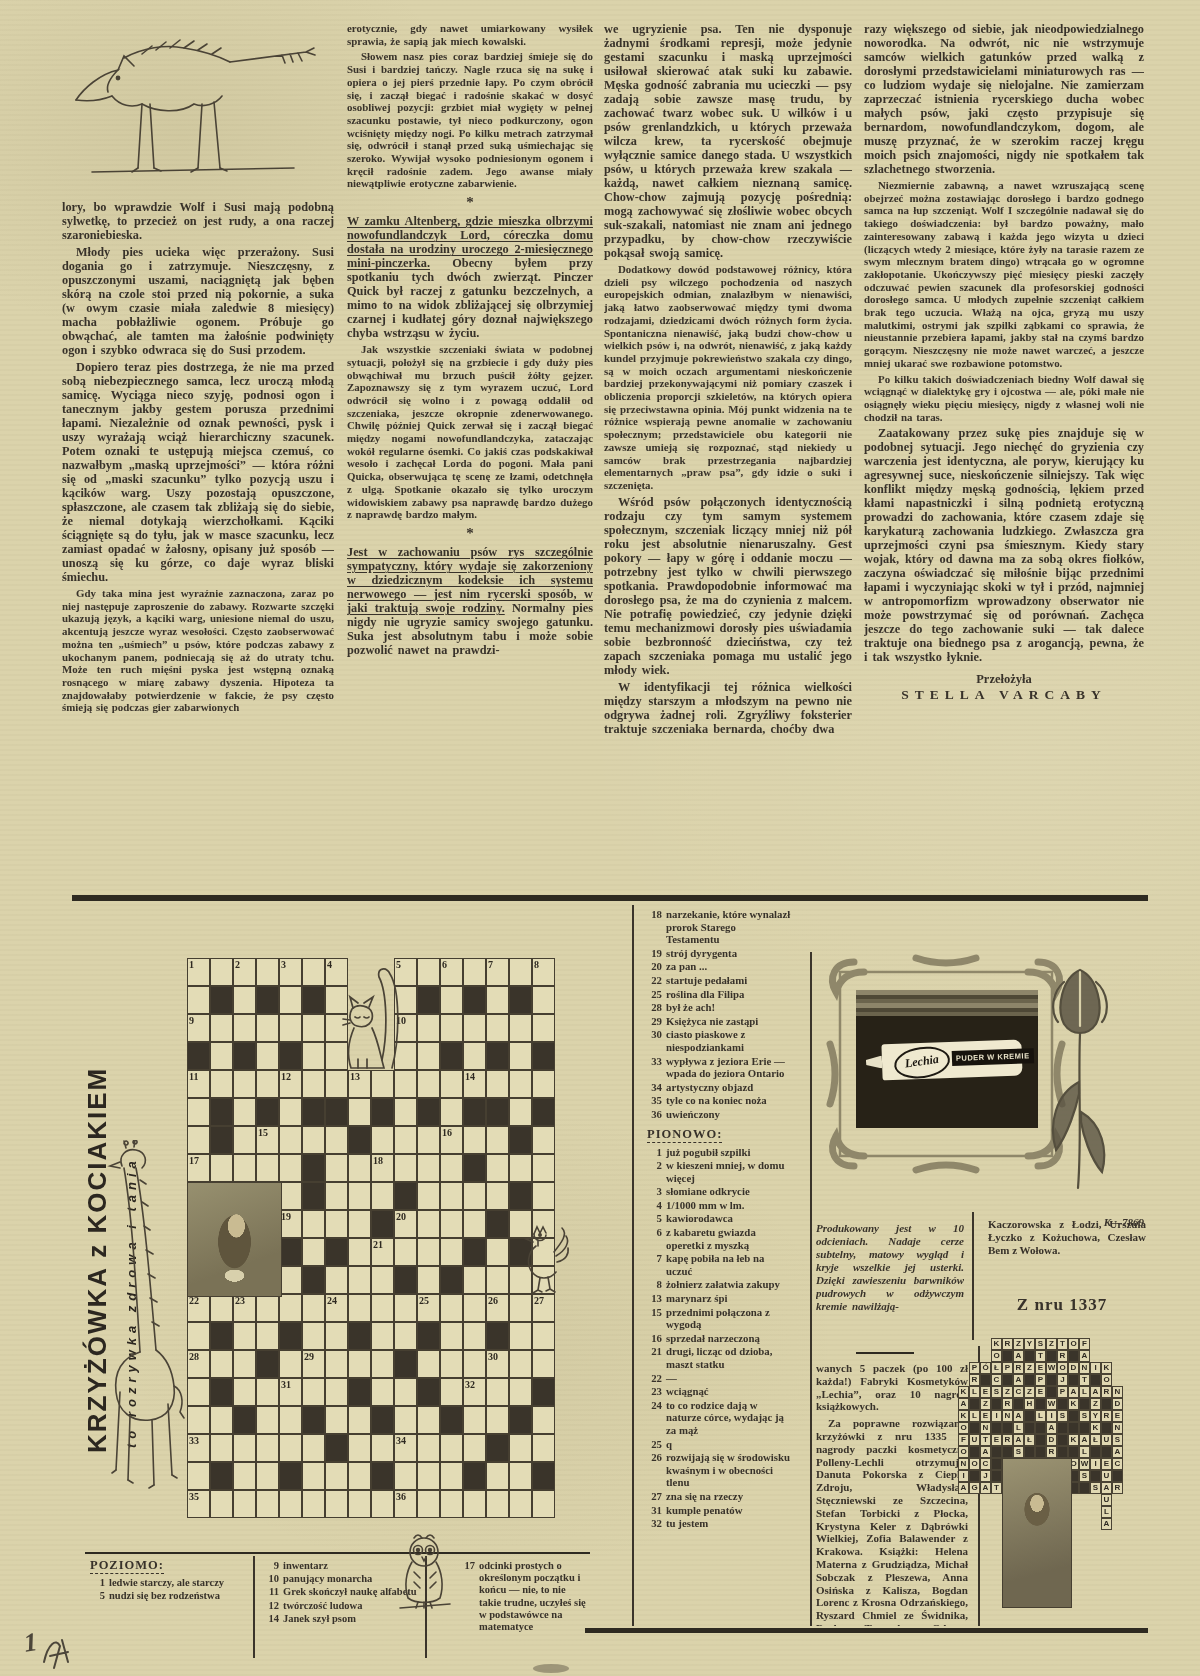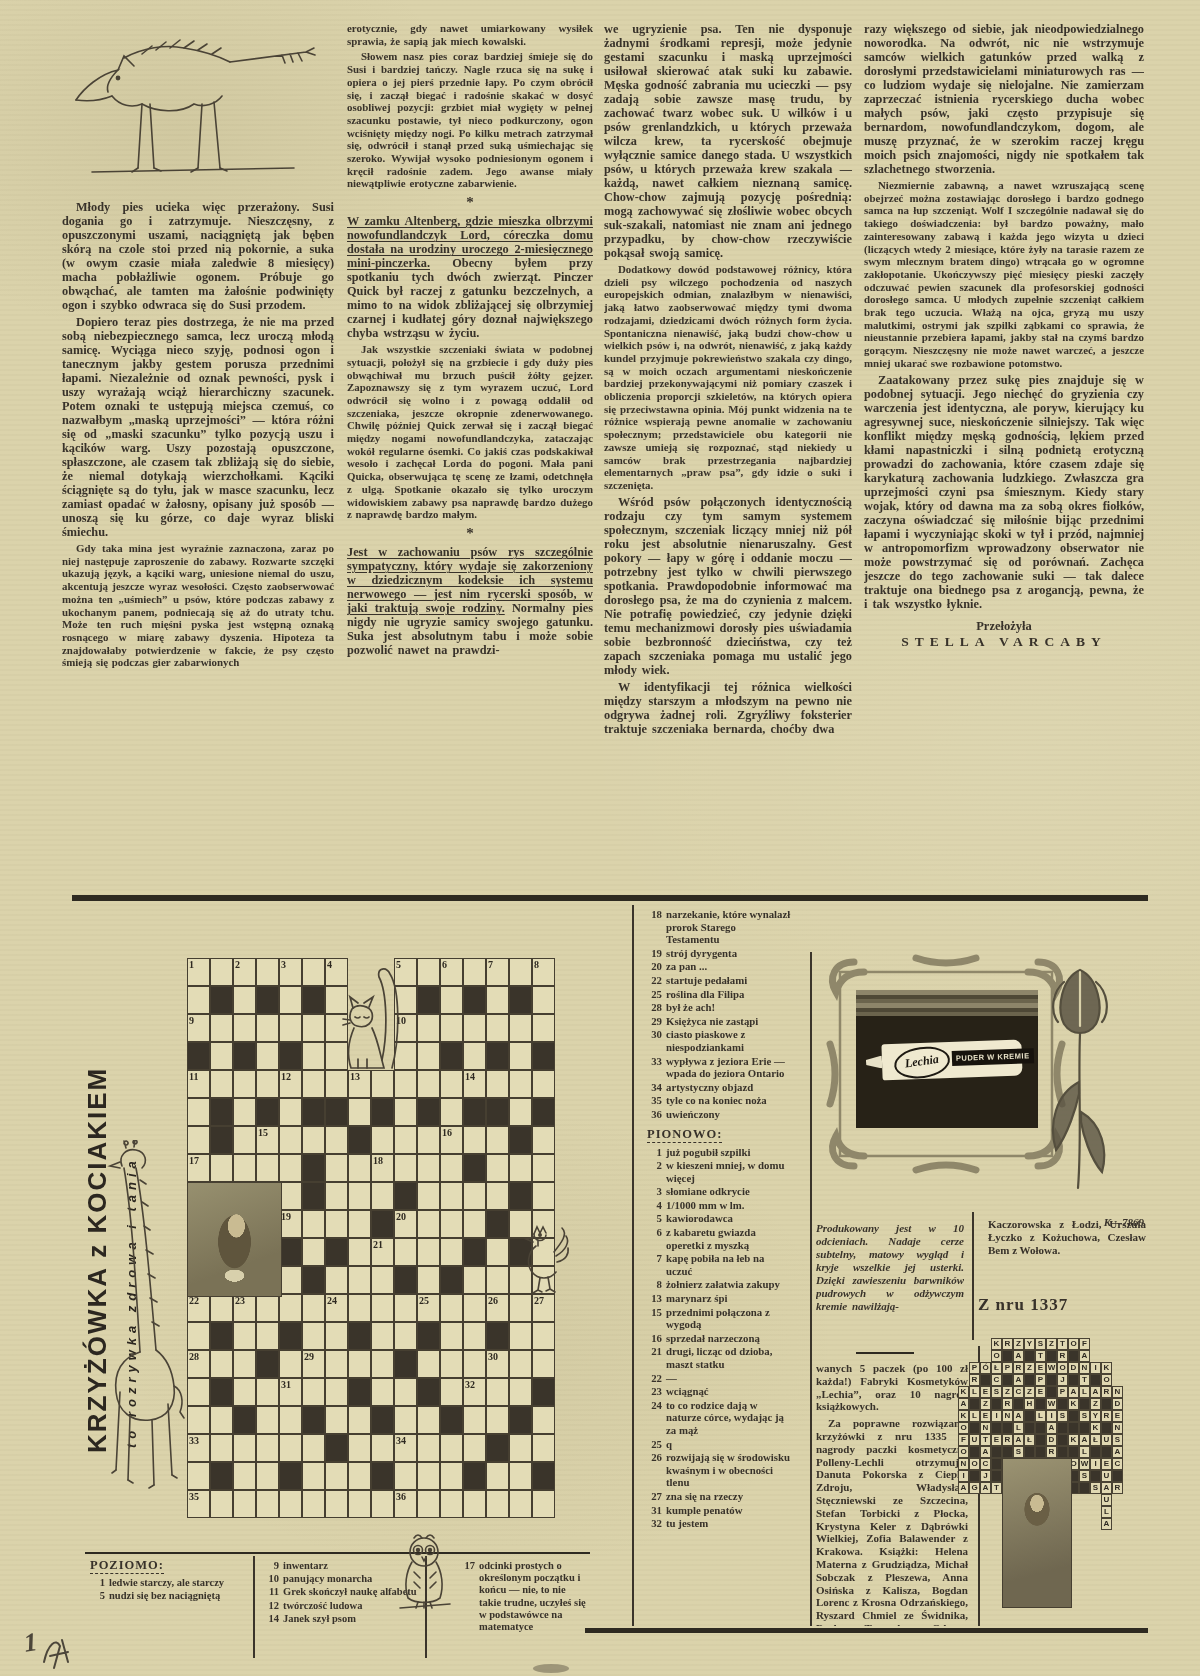--- a/index.html
+++ b/index.html
@@ -67,21 +67,21 @@
   .tlogo{position:absolute;left:12px;top:4px;width:52px;height:27px;border:2px solid #1d1912;border-radius:50%;background:#efe9cf;
     font:italic 700 12px/25px "Liberation Serif",serif;text-align:center;transform:rotate(-6deg);color:#17130d;}
   .tlabel{position:absolute;left:70px;top:9px;background:#17130d;color:#e8e2c8;font:700 7.5px/9px "Liberation Sans",sans-serif;
     letter-spacing:.5px;padding:3px 4px;white-space:nowrap;}
   .ad-ital{position:absolute;overflow:hidden;font:italic 700 11px/13px "Liberation Serif",serif;text-align:justify;word-spacing:2px;}
   .ad-ital p{margin:0;}
   .adcode{text-align:right;font:italic 700 11px "Liberation Serif",serif;margin-top:4px;}
   .resp{position:absolute;overflow:hidden;font:700 11px/12.8px "Liberation Serif",serif;text-align:justify;}
   .resp p{margin:0 0 4px 0;text-indent:12px;}
   .resp p.noind{text-indent:0;}
-  .znru{position:absolute;font:700 17px/18px "Liberation Serif",serif;text-align:left;letter-spacing:1px;}
+  .znru{position:absolute;font:700 17px/18px "Liberation Serif",serif;text-align:center;letter-spacing:1px;}
   
   .pzbox{position:absolute;overflow:hidden;}
   .pzbox .clue{font:700 10.5px/12.2px "Liberation Serif",serif;}
   .doodle{position:absolute;}
   .doodle svg{display:block;}
   .mark{position:absolute;font:italic 700 26px "Liberation Serif",serif;color:#4c463a;transform:rotate(-8deg);}
   .smudge{position:absolute;left:533px;top:1664px;width:36px;height:9px;border-radius:50%;background:#6b6450;opacity:.55;}
 </style>
 </head>
 <body>
@@ -99,20 +99,21 @@
           <path d="M62,50 C80,40 104,36 122,40 C148,44 160,50 168,54"></path>
           <path d="M168,54 L244,44 M244,44 l8,-4 M244,44 l9,3 M236,45 l4,8 M228,46 l3,8 M220,47 l3,8"></path>
           <path d="M50,88 C58,98 70,100 80,96 C94,104 118,106 132,96 C142,100 154,96 160,88"></path>
           <path d="M80,96 L76,160 M88,96 L92,160 M140,96 L136,160 M152,94 L158,160"></path>
           <path d="M76,160 l-6,4 M92,160 l7,3 M136,160 l-7,4 M158,160 l7,3"></path>
           <path d="M30,164 L232,160"></path>
           <path d="M80,46 l10,-8 M94,42 l10,-8 M108,40 l10,-8 M122,40 l10,-7 M136,42 l9,-6 M150,46 l9,-6"></path>
           <circle cx="56" cy="70" r="1.6" fill="#4a4336"></circle>
         </svg>
       </div>
+      <p>lory, bo wprawdzie Wolf i Susi mają podobną sylwetkę, to przecież on jest rudy, a ona raczej szaroniebieska.</p>
       <p class="ind">Młody pies ucieka więc przerażony. Susi dogania go i zatrzymuje. Nieszczęsny, z opuszczonymi uszami, naciągniętą jak bęben skórą na czole stoi przed nią pokornie, a suka (w owym czasie miała zaledwie 8 miesięcy) macha pobłażliwie ogonem. Próbuje go obwąchać, ale tamten ma żałośnie podwinięty ogon i szybko odwraca się do Susi przodem.</p>
       <p class="ind">Dopiero teraz pies dostrzega, że nie ma przed sobą niebezpiecznego samca, lecz uroczą młodą samicę. Wyciąga nieco szyję, podnosi ogon i tanecznym jakby gestem porusza przednimi łapami. Niezależnie od oznak pewności, pysk i uszy wyrażają wciąż hierarchiczny szacunek. Potem oznaki te ustępują miejsca czemuś, co nazwałbym „maską uprzejmości” — która różni się od „maski szacunku” tylko pozycją uszu i kącików warg. Uszy pozostają opuszczone, spłaszczone, ale czasem tak zbliżają się do siebie, że niemal dotykają wierzchołkami. Kąciki ściągnięte są do tyłu, jak w masce szacunku, lecz zamiast opadać w żałosny, opisany już sposób — unoszą się ku górze, co daje wyraz bliski śmiechu.</p>
       <p class="ind sm">Gdy taka mina jest wyraźnie zaznaczona, zaraz po niej następuje zaproszenie do zabawy. Rozwarte szczęki ukazują język, a kąciki warg, uniesione niemal do uszu, akcentują jeszcze wyraz wesołości. Często zaobserwować można ten „uśmiech” u psów, które podczas zabawy z ukochanym panem, podniecają się aż do utraty tchu. Może ten ruch mięśni pyska jest wstępną oznaką rosnącego w miarę zabawy dyszenia. Hipoteza ta znajdowałaby potwierdzenie w fakcie, że psy często śmieją się podczas gier zabarwionych</p>
     </div>
 
     <div class="col" style="left:347px;top:22px;width:246px;height:868px;">
       <p class="sm">erotycznie, gdy nawet umiarkowany wysiłek sprawia, że sapią jak miech kowalski.</p>
       <p class="ind sm">Słowem nasz pies coraz bardziej śmieje się do Susi i bardziej tańczy. Nagle rzuca się na sukę i opiera o jej pierś przednie łapy. Po czym obrócił się, i zaczął biegać i radośnie skakać w dosyć osobliwej pozycji: grzbiet miał wygięty w pełnej szacunku postawie, tył nieco podkurczony, ogon wciśnięty między nogi. Po kilku metrach zatrzymał się, odwrócił i stanął przed suką uśmiechając się szeroko. Wywijał wysoko podniesionym ogonem i kręcił radośnie zadem. Jego awanse miały niewątpliwie erotyczne zabarwienie.</p>
       <div class="sep">*</div>
       <p><span class="ul">W zamku Altenberg, gdzie mieszka olbrzymi nowofundlandczyk Lord, córeczka domu dostała na urodziny uroczego 2-miesięcznego mini-pinczerka.</span> <span>Obecny byłem przy spotkaniu tych dwóch zwierząt. Pinczer Quick był raczej z gatunku bezczelnych, a mimo to na widok zbliżającej się olbrzymiej czarnej i kudłatej góry doznał największego chyba wstrząsu w życiu.</span></p>
@@ -124,20 +125,21 @@
     <div class="col" style="left:604px;top:22px;width:248px;height:868px;">
       <p>we ugryzienie psa. Ten nie dysponuje żadnymi środkami represji, może jedynie gestami szacunku i maską uprzejmości usiłował skierować atak suki ku zabawie. Męska godność zabrania mu ucieczki — psy zadają sobie zawsze masę trudu, by zachować twarz wobec suk. U wilków i u psów grenlandzkich, u których przeważa wilcza krew, ta rycerskość obejmuje wyłącznie samice danego stada. U wszystkich psów, u których przeważa krew szakala — każdą, nawet całkiem nieznaną samicę. Chow-chow zajmują pozycję pośrednią: mogą zachowywać się złośliwie wobec obcych suk-szakali, natomiast nie znam ani jednego przypadku, by chow-chow rzeczywiście pokąsał swoją samicę.</p>
       <p class="ind sm">Dodatkowy dowód podstawowej różnicy, która dzieli psy wilczego pochodzenia od naszych europejskich odmian, znalazłbym w nienawiści, jaką łatwo zaobserwować między tymi dwoma rodzajami, dziedzicami dwóch różnych form życia. Spontaniczna nienawiść, jaką budzi chow-chow u wielkich psów i, na odwrót, nienawiść, z jaką każdy kundel przyjmuje pokrewieństwo szakala czy dingo, są w moich oczach argumentami nieskończenie bardziej przekonywającymi niż pomiary czaszek i obliczenia proporcji szkieletów, na których opiera się przeciwstawna opinia. Mój punkt widzenia na te różnice wspierają pewne anomalie w zachowaniu społecznym; przedstawiciele obu kategorii nie zawsze umieją się rozpoznać, stąd niekiedy u samców brak przestrzegania najbardziej elementarnych „praw psa”, gdy idzie o suki i szczenięta.</p>
       <p class="ind">Wśród psów połączonych identycznością rodzaju czy tym samym systemem społecznym, szczeniak liczący mniej niż pół roku jest absolutnie nienaruszalny. Gest pokory — łapy w górę i oddanie moczu — potrzebny jest tylko w chwili pierwszego spotkania. Prawdopodobnie informować ma dorosłego psa, że ma do czynienia z malcem. Nie potrafię powiedzieć, czy jedynie dzięki temu mechanizmowi dorosły pies uświadamia sobie bezbronność dzieciństwa, czy też zapach szczeniaka pomaga mu ustalić jego młody wiek.</p>
       <p class="ind">W identyfikacji tej różnica wielkości między starszym a młodszym na pewno nie odgrywa żadnej roli. Zgryźliwy foksterier traktuje szczeniaka bernarda, choćby dwa</p>
     </div>
 
     <div class="col" style="left:864px;top:22px;width:280px;height:868px;">
       <p>razy większego od siebie, jak nieodpowiedzialnego noworodka. Na odwrót, nic nie wstrzymuje samców wielkich gatunków przed walką z dorosłymi przedstawicielami miniaturowych ras — co ludziom wydaje się nielojalne. Nie zamierzam zaprzeczać istnienia rycerskiego ducha wobec małych psów, jaki często przypisuje się bernardom, nowofundlandczykom, dogom, ale muszę przyznać, że w szerokim raczej kręgu moich psich znajomości, nigdy nie spotkałem tak szlachetnego stworzenia.</p>
       <p class="ind sm">Niezmiernie zabawną, a nawet wzruszającą scenę obejrzeć można zostawiając dorosłego i bardzo godnego samca na łup szczeniąt. Wolf I szczególnie nadawał się do takiego doświadczenia: był bardzo poważny, mało zainteresowany zabawą i każda jego wizyta u dzieci (liczących wtedy 2 miesiące, które żyły na tarasie razem ze swym mlecznym bratem dingo) wtrącała go w ogromne zakłopotanie. Ukończywszy pięć miesięcy pieski zaczęły odczuwać pewien szacunek dla profesorskiej godności dorosłego samca. U młodych zupełnie szczeniąt całkiem brak tego uczucia. Włażą na ojca, gryzą mu uszy malutkimi, ostrymi jak szpilki ząbkami co sprawia, że nieustannie przebiera łapami, jakby stał na czymś bardzo gorącym. Nieszczęsny nie może nawet warczeć, a jeszcze mniej ukarać swe rozbawione potomstwo.</p>
+      <p class="ind sm">Po kilku takich doświadczeniach biedny Wolf dawał się wciągnąć w dialektykę gry i ojcostwa — ale, póki małe nie osiągnęły wieku pięciu miesięcy, nigdy z własnej woli nie chodził na taras.</p>
       <p class="ind">Zaatakowany przez sukę pies znajduje się w podobnej sytuacji. Jego niechęć do gryzienia czy warczenia jest identyczna, ale poryw, kierujący ku agresywnej suce, nieskończenie silniejszy. Tak więc konflikt między męską godnością, lękiem przed kłami napastniczki i silną podnietą erotyczną prowadzi do zachowania, które czasem zdaje się karykaturą zachowania ludzkiego. Zwłaszcza gra uprzejmości czyni psa śmiesznym. Kiedy stary wojak, który od dawna ma za sobą okres fiołków, zaczyna oświadczać się miłośnie bijąc przednimi łapami i wyczyniając skoki w tył i przód, najmniej w antropomorfizm wprowadzony obserwator nie może powstrzymać się od porównań. Zachęca jeszcze do tego zachowanie suki — tak dalece traktuje ona biednego psa z arogancją, pewna, że i tak wszystko łyknie.</p>
       <div class="sig1">Przełożyła</div>
       <div class="sig2">STELLA VARCABY</div>
     </div>
   </section>
 
   <div class="hrule" style="left:72px;top:895px;width:1076px;height:6px;"></div>
 
   <section>
 
@@ -938,21 +940,21 @@
     <div class="hrule" style="left:85px;top:1552px;width:505px;height:2px;"></div>
     <div class="pzbox" style="left:88px;top:1558px;width:160px;height:104px;">
       <div class="pzh" style="margin-top:0;"><span class="u">POZIOMO:</span></div>
       <div>
           <div class="clue">
             <span class="cn">1</span>
             <span class="ct">ledwie starczy, ale starczy</span>
           </div>
           <div class="clue">
             <span class="cn">5</span>
-            <span class="ct">nudzi się bez naciągniętą</span>
+            <span class="ct">nudzi się bez rodzeństwa</span>
           </div>
         </div>
     </div>
     <div class="vrule" style="left:253px;top:1556px;width:2px;height:102px;"></div>
     <div class="pzbox" style="left:262px;top:1560px;width:155px;height:102px;">
       <div>
           <div class="clue">
             <span class="cn">9</span>
             <span class="ct">inwentarz</span>
           </div>

